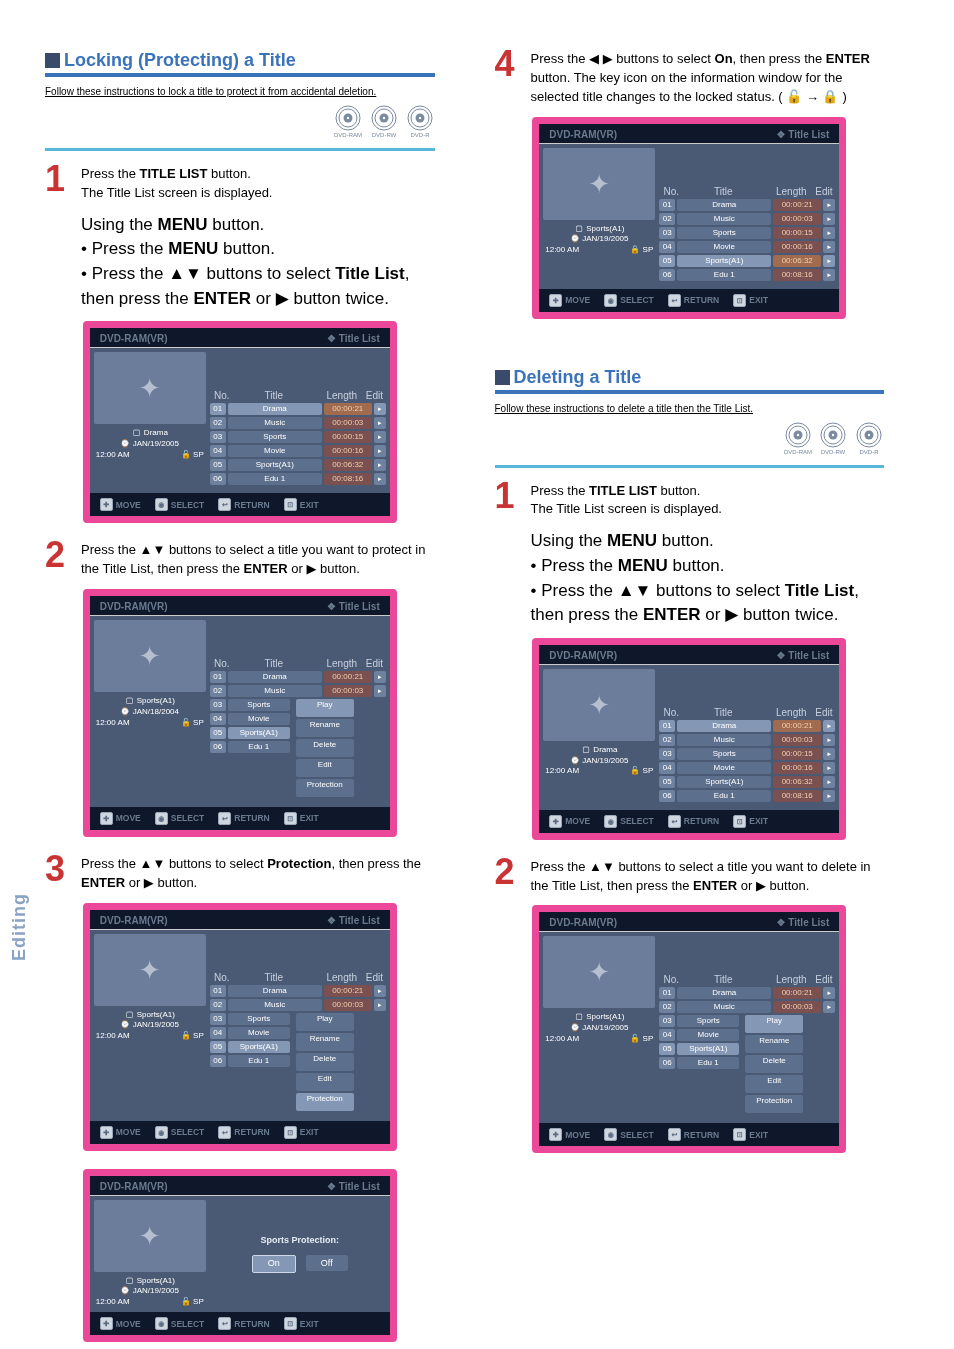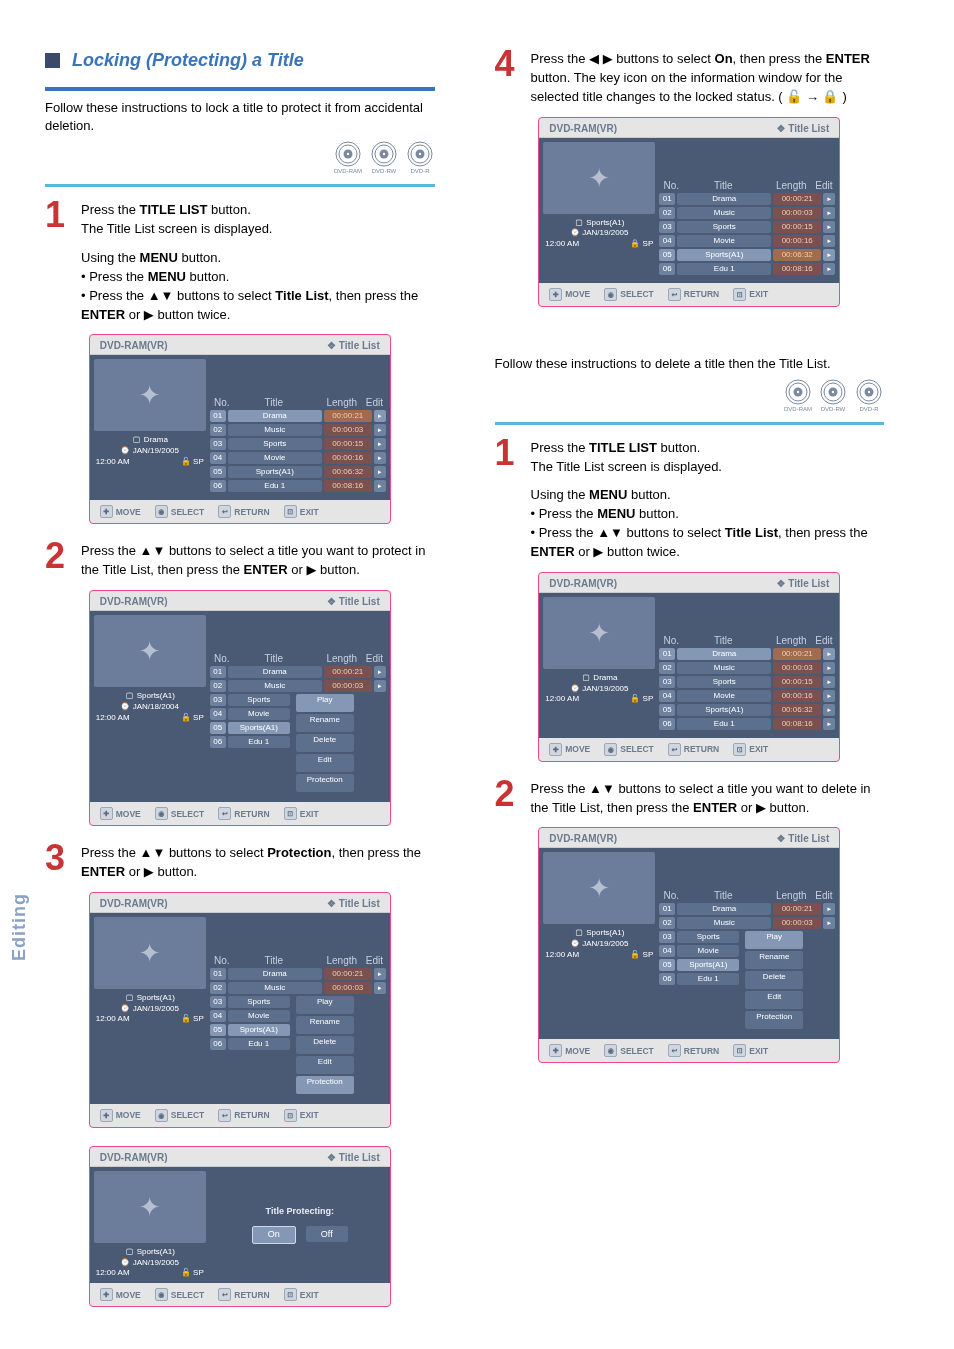--- a/index.html
+++ b/index.html
@@ -17,41 +17,41 @@
     display: flex;
     gap: 60px;
   }
   .col {
     flex: 1;
     min-width: 0;
   }
   .section-head {
     display: flex;
     align-items: center;
-    gap: 12px;
+    gap: 4px;
     border-bottom: 4px solid #3a73ba;
-    padding-bottom: 16px;
+    padding-bottom: 2px;
     margin-bottom: 8px;
-    font-style: italic;
   }
   .section-head .sq {
     width: 15px;
     height: 15px;
     background: #3a4a6b;
     flex-shrink: 0;
   }
   .section-head .title {
     font-size: 18px;
     font-weight: bold;
     color: #3a73ba;
   }
   .intro {
-    font-size: 13px;
+    font-size: 10px;
     line-height: 1.4;
     margin-bottom: 6px;
+    text-decoration: underline;
   }
   .disc-row {
     text-align: right;
     margin-bottom: 6px;
   }
   .disc-row svg { margin-left: 2px; }
   .accent-line {
     height: 3px;
     background: #5bb7d9;
     margin-bottom: 14px;
@@ -68,32 +68,32 @@
     line-height: 0.8;
     flex-shrink: 0;
     width: 26px;
   }
   .step-body {
     font-size: 13px;
     line-height: 1.45;
   }
   .substep {
     margin-left: 36px;
-    font-size: 13px;
+    font-size: 17px;
     line-height: 1.45;
   }
   .substep .bullet-line::before {
     content: "• ";
   }
   .tl-screens { text-align:center; margin: 10px 0 18px; }
   .tl-box {
     width: 300px;
     margin: 0 auto;
-    background: #e5e5e5;
-    border: 1px solid #ec4899;
+    background: #0f172a;
+    border: 7px solid #ec4899;
     border-radius: 4px;
     overflow: hidden;
     font-size: 9px;
   }
   .tl-header {
     display: flex;
     justify-content: space-between;
     padding: 5px 10px 3px;
     color: #6a7a8f;
     font-weight: bold;
@@ -576,21 +576,21 @@
             <div class="tl-info">
               <div><span class="t-icon">▢</span> <span>Sports(A1)</span></div>
               <div><span class="t-icon">⌚</span> <span>JAN/19/2005</span></div>
               <div style="display:flex;justify-content:space-between">
                   <span>12:00 AM</span>
                   <span>🔓 <span>SP</span></span>
                 </div>
             </div>
           </div>
           <div class="protect-body">
-            <div class="protect-label">Title Protecting:</div>
+            <div class="protect-label">Sports Protection:</div>
             <div class="protect-btns">
               <div class="pbtn sel">On</div>
               <div class="pbtn">Off</div>
             </div>
           </div>
         </div>
         <div class="tl-footer">
           <span class="fk">
               <span class="fk-ic">✚</span>
               <span>MOVE</span>
@@ -703,20 +703,24 @@
           <span class="fk">
               <span class="fk-ic">⊡</span>
               <span>EXIT</span>
             </span>
         </div>
       </div>
     </div>
 
     <div style="height:30px"></div>
 
+    <div class="section-head">
+      <span class="sq"></span>
+      <span class="title">Deleting a Title</span>
+    </div>
     <div class="intro">Follow these instructions to delete a title then the Title List.</div>
     <div class="disc-row">
       <svg width="30" height="34">
           <use href="#disc"></use>
           <text x="15" y="32" text-anchor="middle" font-size="6" fill="#7a8aa0">DVD-RAM</text>
         </svg>
       <svg width="30" height="34">
           <use href="#disc"></use>
           <text x="15" y="32" text-anchor="middle" font-size="6" fill="#7a8aa0">DVD-RW</text>
         </svg>

